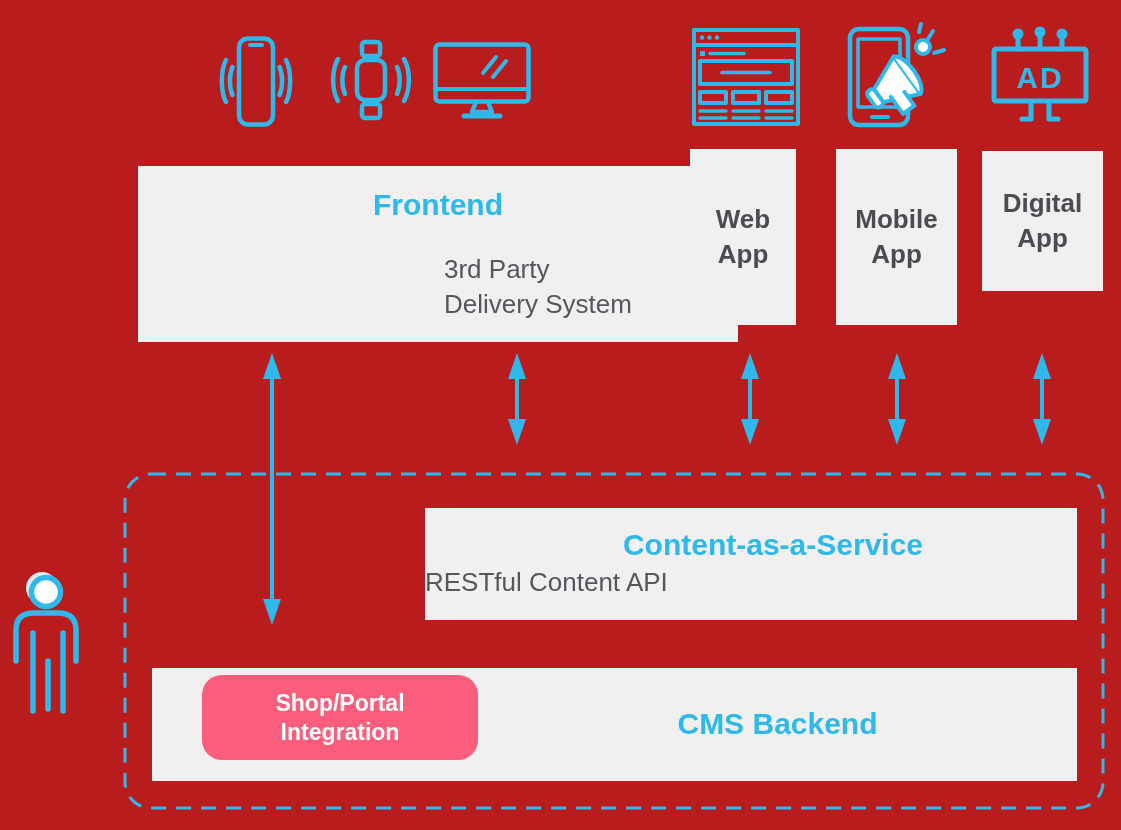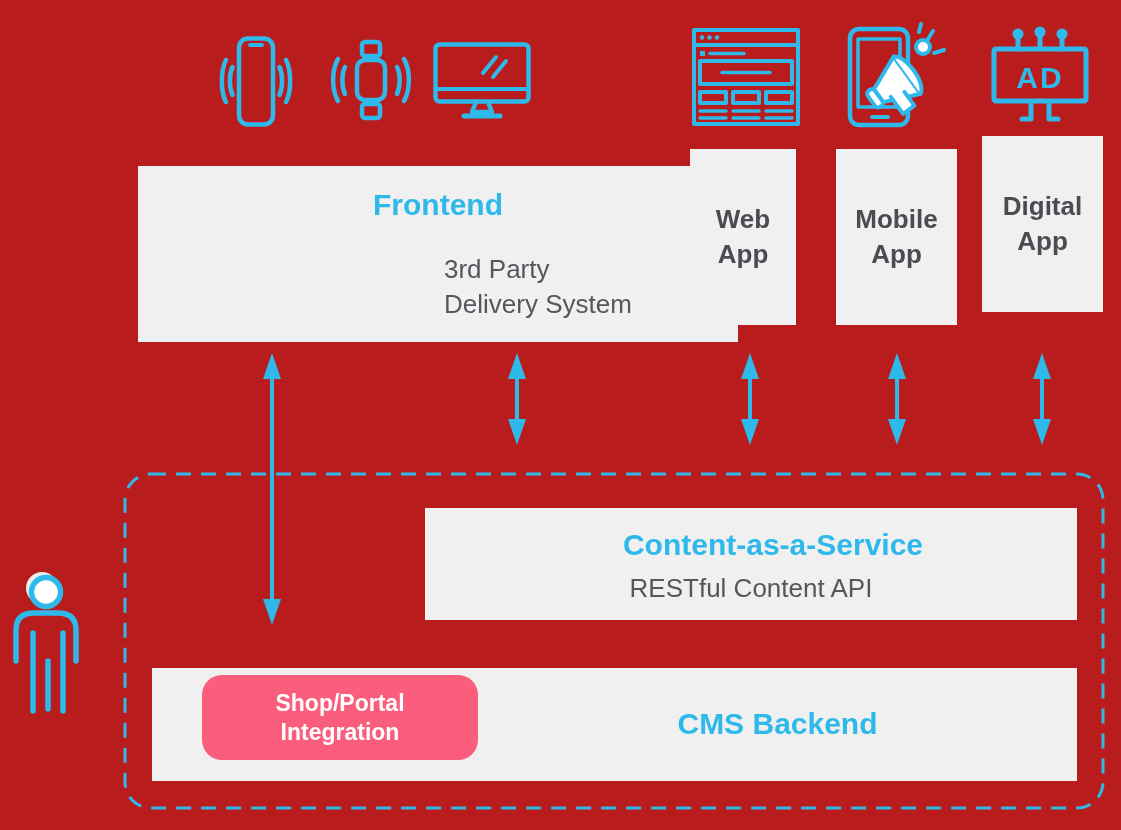--- a/index.html
+++ b/index.html
@@ -110,32 +110,32 @@
   </div>
 
   <div class="panel app-box" style="left:690px; top:149px; width:106px; height:176px;">
     <div class="app-label preline">Web
 App</div>
   </div>
   <div class="panel app-box" style="left:836px; top:149px; width:121px; height:176px;">
     <div class="app-label preline">Mobile
 App</div>
   </div>
-  <div class="panel app-box" style="left:982px; top:136px; width:121px; height:176px;">
+  <div class="panel app-box" style="left:982px; top:151px; width:121px; height:140px;">
     <div class="app-label preline">Digital
 App</div>
   </div>
 
   <svg class="abs" style="left:123px; top:472px;" width="982" height="338" viewBox="0 0 982 338" fill="none">
     <rect x="2" y="2" width="978" height="334" rx="26" stroke="#2eb9ea" stroke-width="3" stroke-dasharray="15 10"></rect>
   </svg>
 
   <div class="panel" style="left:425px; top:508px; width:652px; height:112px;">
     <div class="cyan-title" style="margin-top:19px;padding-left:44px;">Content-as-a-Service</div>
-    <div class="muted" style="text-align:center; margin-top:8px;">RESTful Content API</div>
+    <div class="muted" style="text-align:left; margin-top:2px;">RESTful Content API</div>
   </div>
 
   <div class="panel" style="left:152px; top:668px; width:925px; height:113px;">
     <div class="pill preline" style="left:50px; top:7px; width:276px; height:85px;">
       <span class="preline">Shop/Portal
 Integration</span>
     </div>
     <div class="cyan-title" style="position:absolute; left:326px; right:0; top:38px;">CMS Backend</div>
   </div>
 

